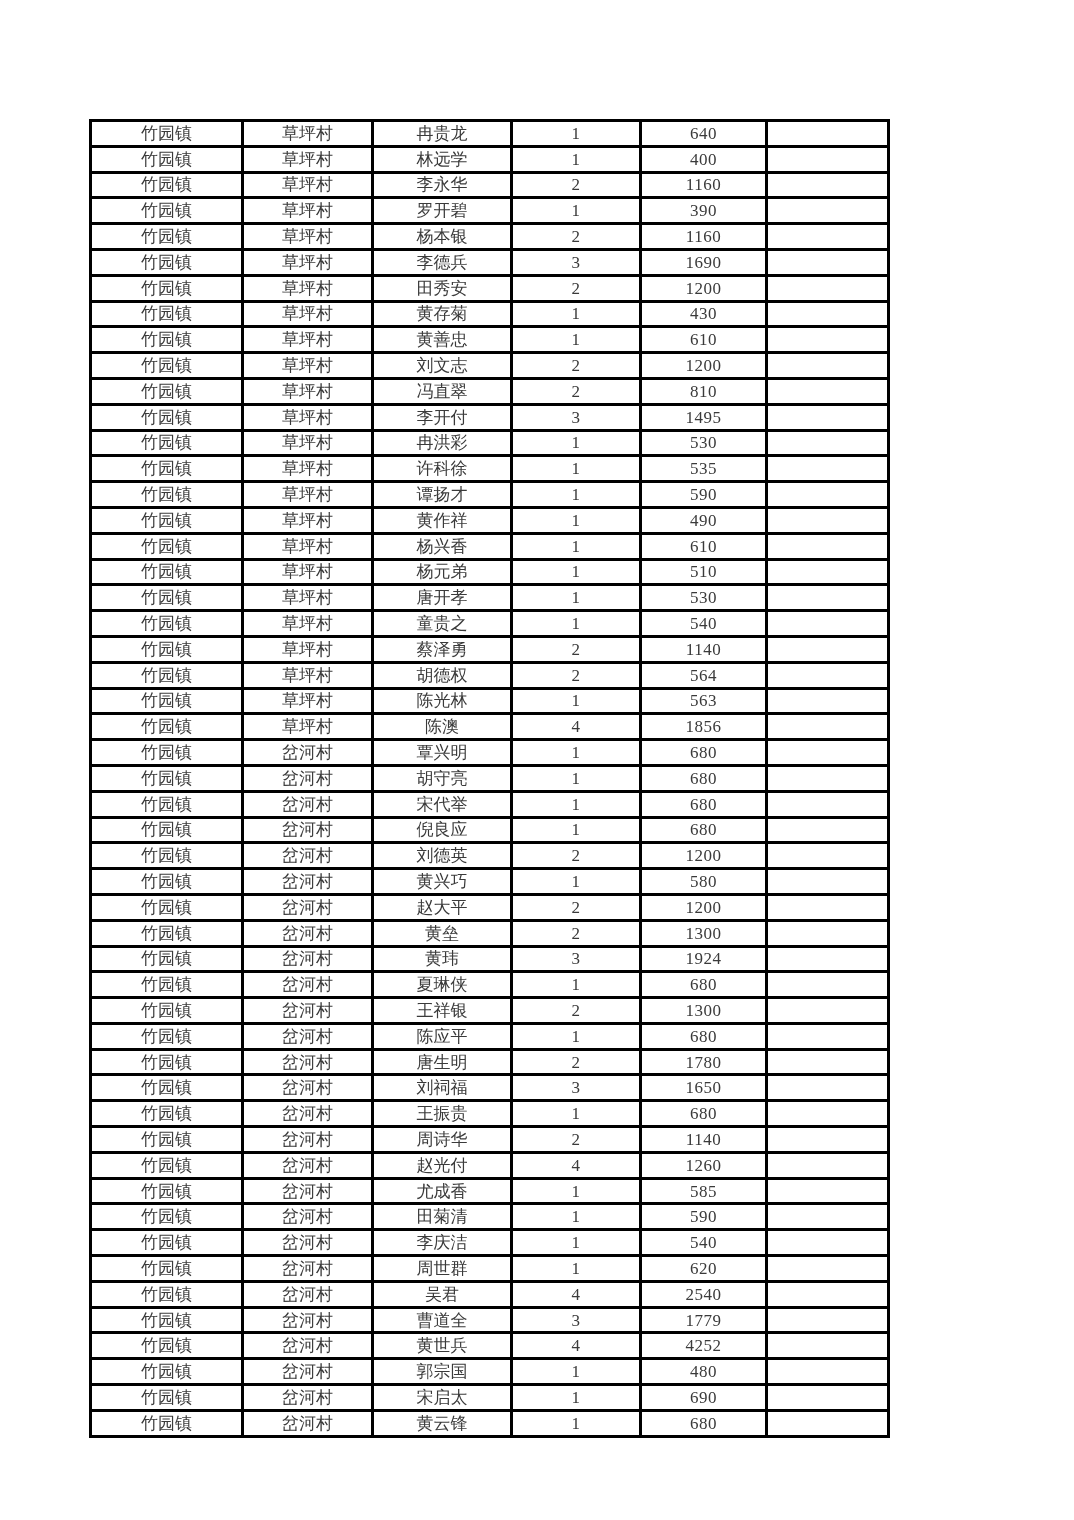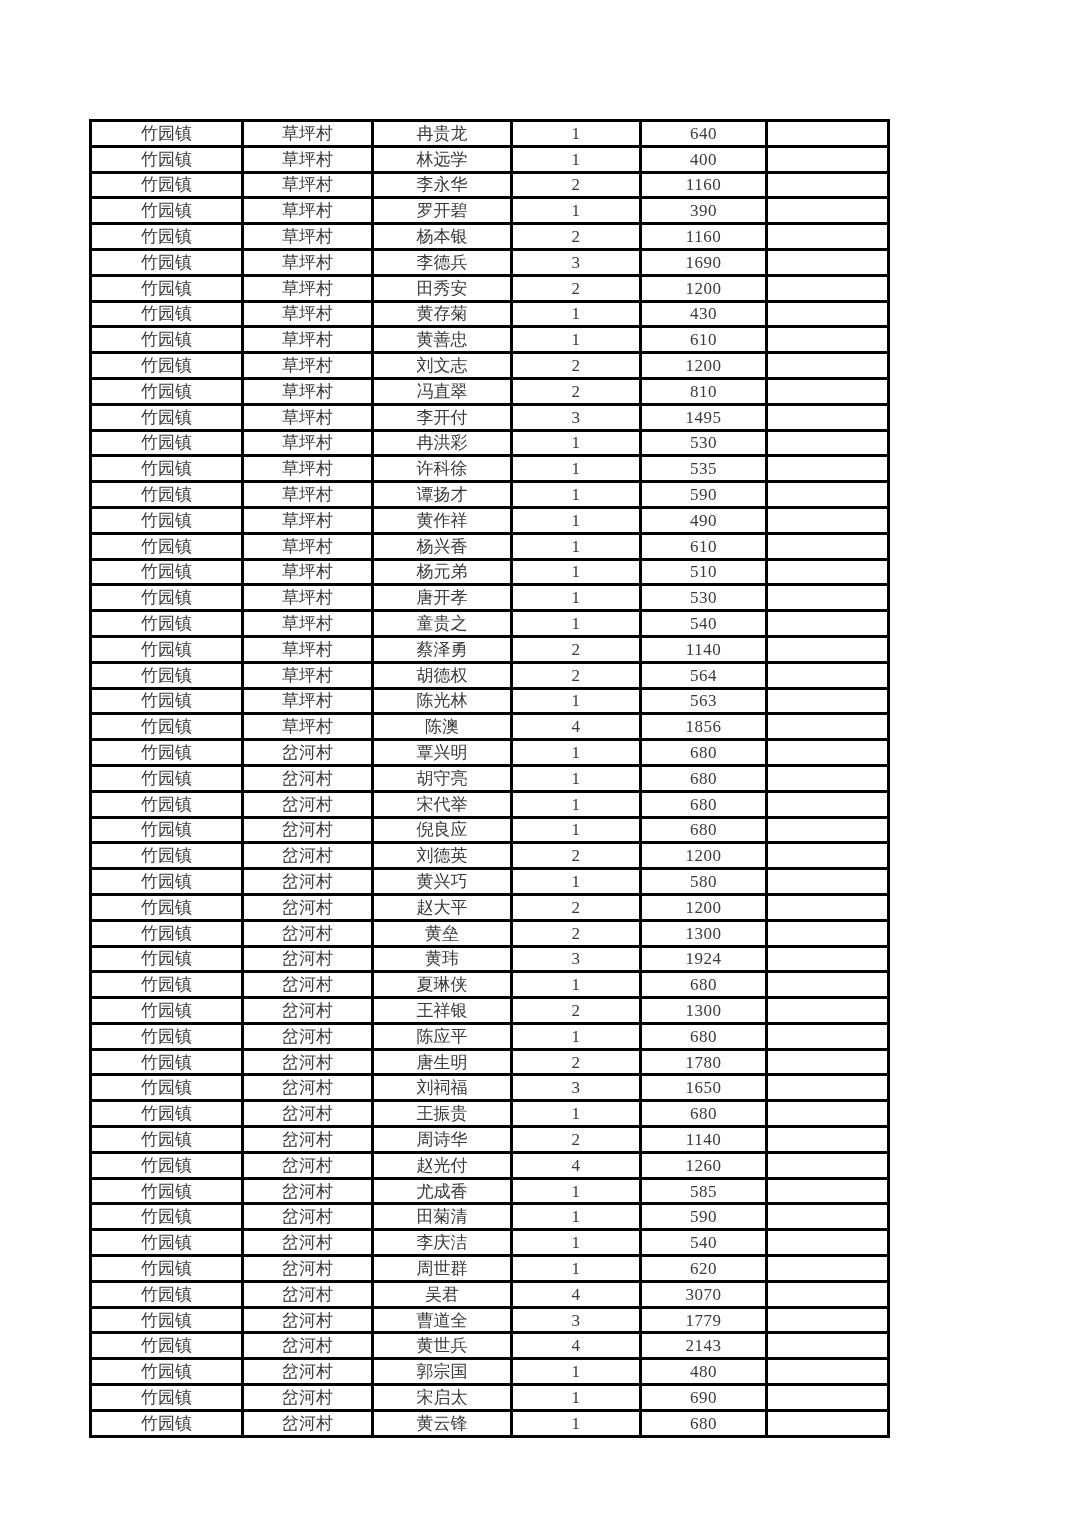--- a/index.html
+++ b/index.html
@@ -415,37 +415,37 @@
           <td>周世群</td>
           <td class="num">1</td>
           <td class="num">620</td>
           <td></td>
         </tr>
         <tr>
           <td>竹园镇</td>
           <td>岔河村</td>
           <td>吴君</td>
           <td class="num">4</td>
-          <td class="num">3070</td>
+          <td class="num">2540</td>
           <td></td>
         </tr>
         <tr>
           <td>竹园镇</td>
           <td>岔河村</td>
           <td>曹道全</td>
           <td class="num">3</td>
           <td class="num">1779</td>
           <td></td>
         </tr>
         <tr>
           <td>竹园镇</td>
           <td>岔河村</td>
           <td>黄世兵</td>
           <td class="num">4</td>
-          <td class="num">2143</td>
+          <td class="num">4252</td>
           <td></td>
         </tr>
         <tr>
           <td>竹园镇</td>
           <td>岔河村</td>
           <td>郭宗国</td>
           <td class="num">1</td>
           <td class="num">480</td>
           <td></td>
         </tr>

